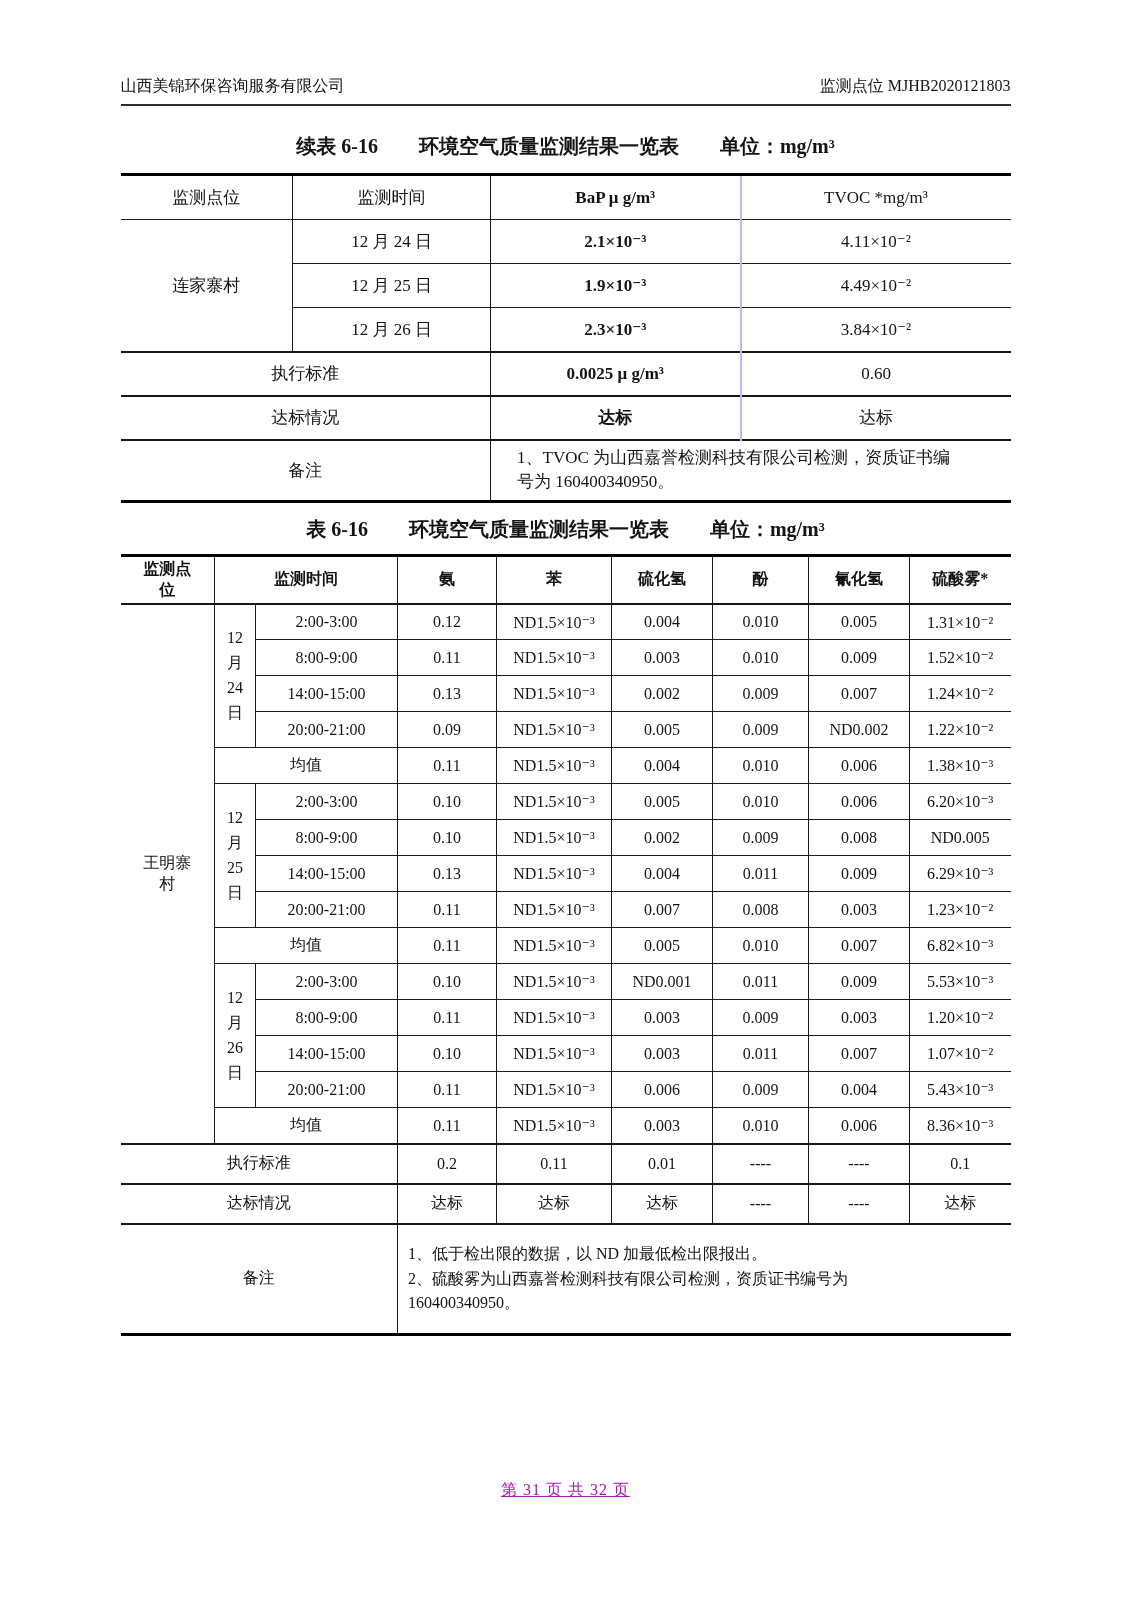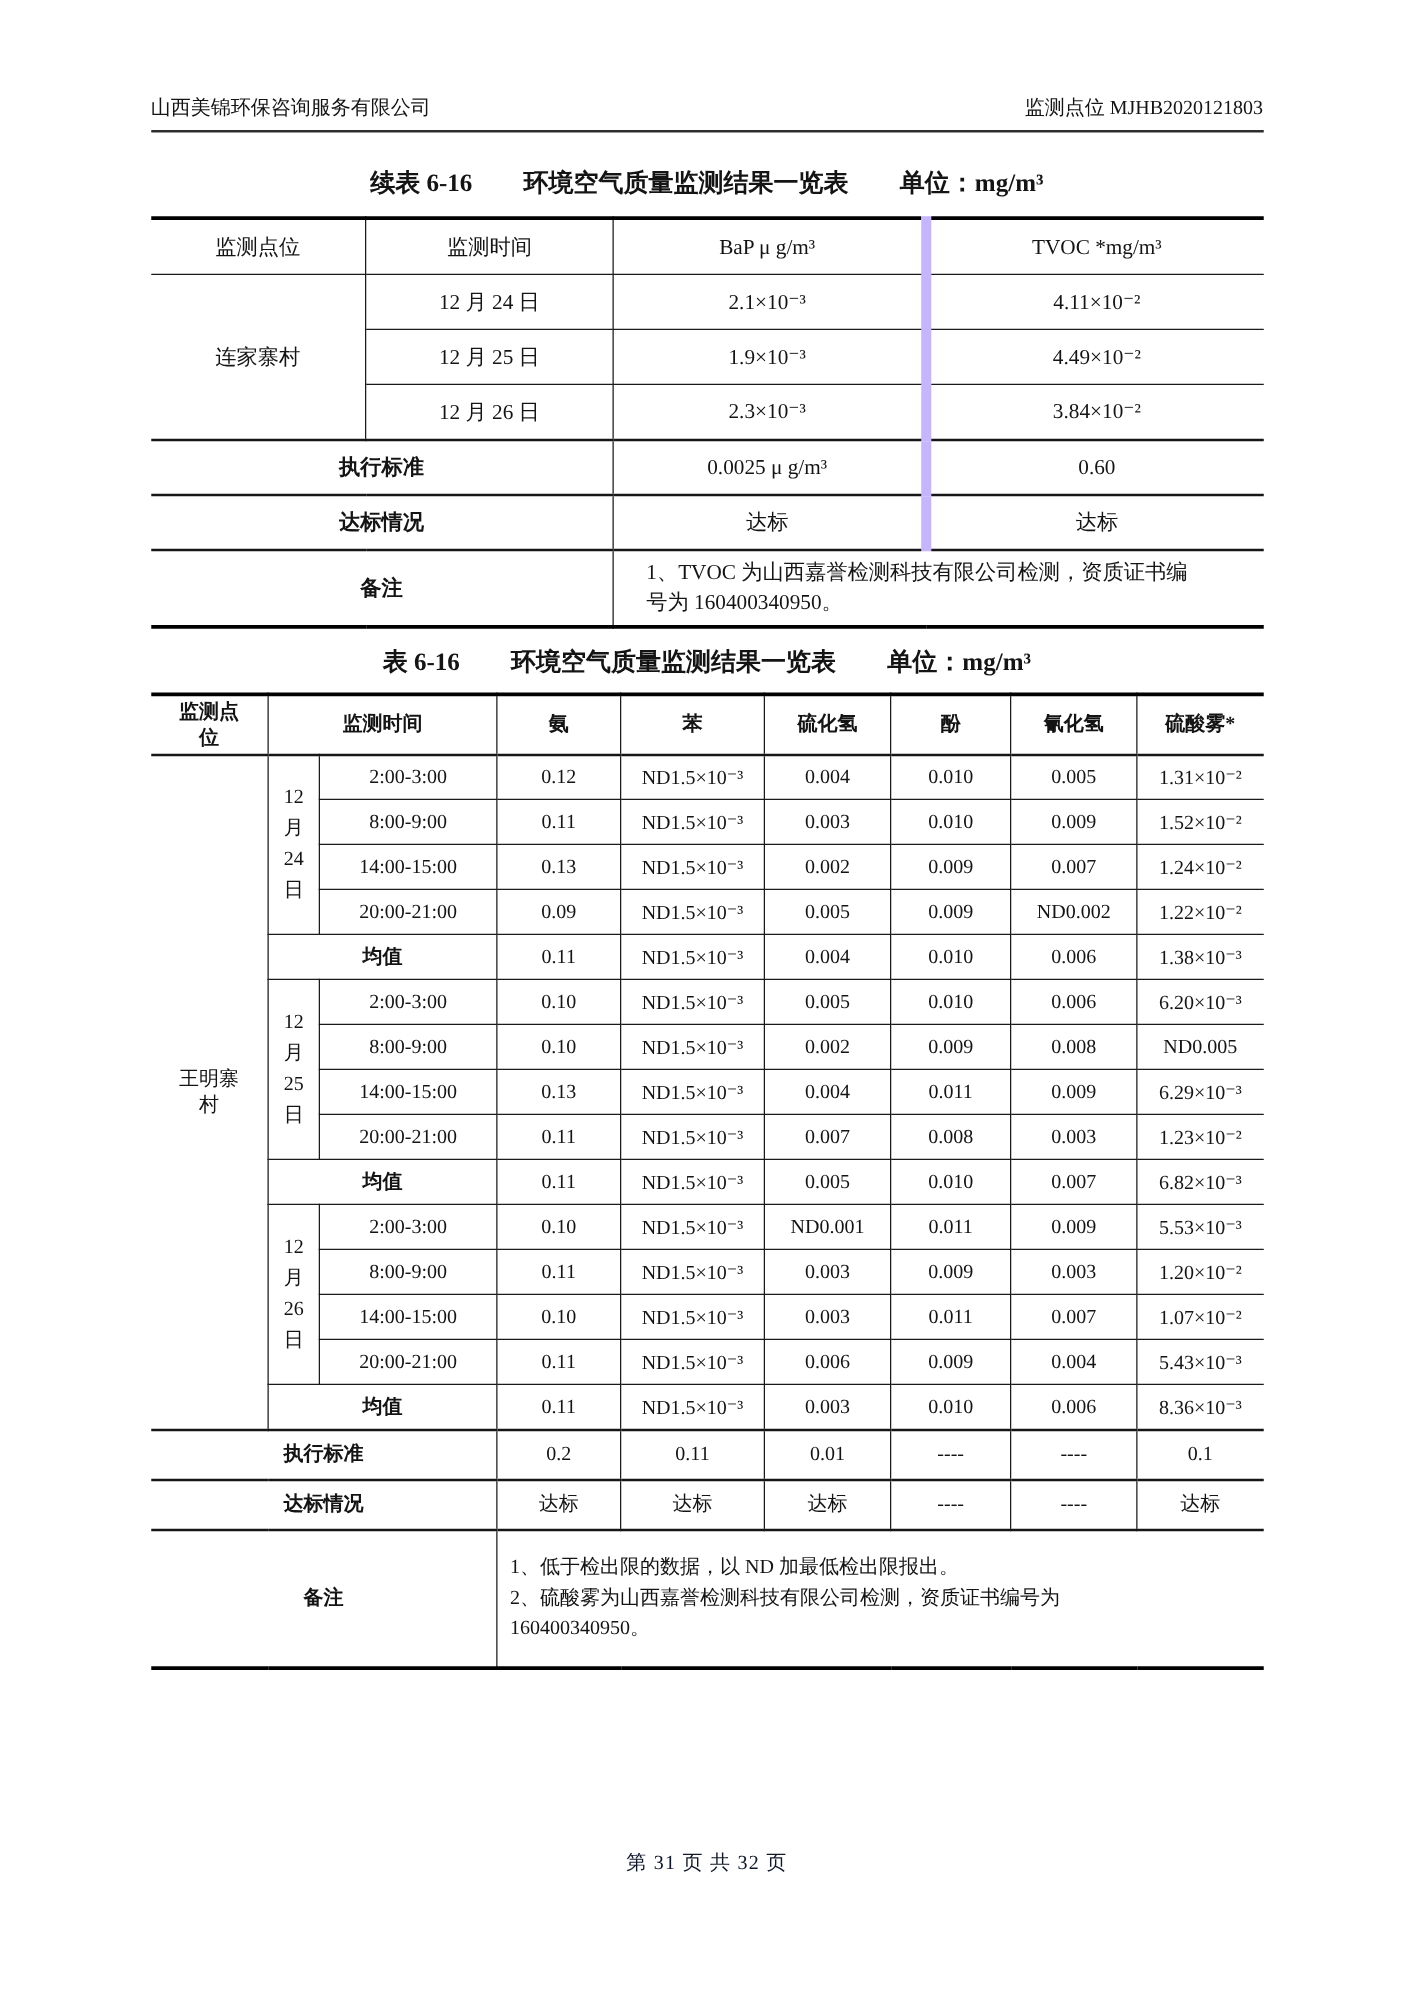--- a/index.html
+++ b/index.html
@@ -24,42 +24,42 @@
   table {
     width:100%; border-collapse:collapse; table-layout:fixed;
     border-top:3px solid #000; border-bottom:3px solid #000;
   }
   td {
     border:1px solid #1a1a1a; text-align:center; vertical-align:middle;
     padding:2px 3px; box-sizing:border-box; overflow:hidden;
   }
   tr > td:first-child { border-left:none; }
   tr > td:last-child  { border-right:none; }
-  .lbl { font-weight:bold; }
+  .lbl { font-weight:normal; }
 
   
   .t1 td { height:44px; font-size:17px; }
   .t1 tr.hd td { height:45px; }
-  .t1 .hr2 { border-right:8px solid #c4b5fd; }
+  .t1 .hr2 { border-right:2px solid #c4b5fd;font-weight:bold; }
   .t1 tr.sec td { border-top:2px solid #161616; }
   .t1 .remark-text { text-align:left; padding:5px 26px; line-height:1.45; white-space:pre-line; height:auto; }
   .t1 tr.remark-row td { height:52px; }
 
   
   .t2 td { height:36px; font-size:16px; }
   .t2 tr.hd td { height:46px; font-weight:bold; border-bottom:2px solid #161616; }
   .t2 tr.sec td { border-top:2px solid #161616; height:40px; }
   .t2 .date-cell { white-space:pre-line; line-height:1.55; padding:2px 1px; }
   .t2 .remark-text { text-align:left; padding:17px 10px; line-height:1.55; white-space:pre-line; height:auto; }
   .t2 tr.remark-row td { height:76px; }
   .wrap3 { display:inline-block; width:3em; text-align:center; }
 
   .page-footer {
     position:absolute; left:0; right:0; top:1480px;
-    text-align:center; font-size:16px; color:#0f172a; letter-spacing:1px;
+    text-align:center; font-size:16px; color:#a21caf; letter-spacing:1px;text-decoration:underline;
   }
 </style>
 </head>
 <body>
 
 <div class="content">
 
   <div class="page-header">
     <span>山西美锦环保咨询服务有限公司</span>
     <span>监测点位 MJHB2020121803</span>

